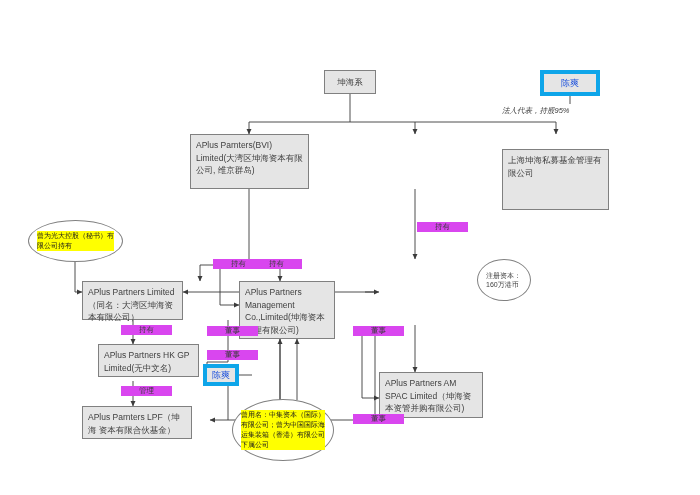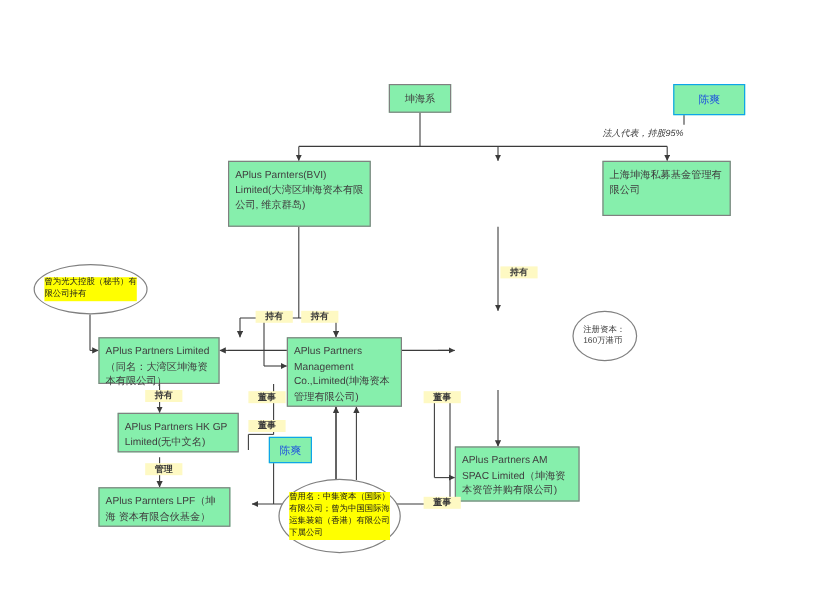--- a/index.html
+++ b/index.html
@@ -6,44 +6,44 @@
   body{
     width:700px;height:495px;position:relative;background:#ffffff;
     font-family:"Liberation Sans","DejaVu Sans",sans-serif;
     overflow:hidden;
   }
   #canvas{position:absolute;inset:0;}
   svg.edges{position:absolute;left:0;top:0;width:700px;height:495px;overflow:visible;}
 
   .node{
     position:absolute;box-sizing:border-box;
-    border:1px solid #808080;background:#86efac;
+    border:1px solid #808080;background:#e5e5e5;
     color:#404040;font-size:8.5px;line-height:12.5px;
     padding:4px 5px;white-space:pre-wrap;word-break:break-word;
   }
   .node.center{display:flex;align-items:center;justify-content:center;padding:2px;text-align:center;}
-  .node.blue{color:#2255dd;border:1px solid #0ea5e9;font-size:9px;text-align:center;
-             display:flex;align-items:center;justify-content:center;padding:2px;margin-left:21px;}
+  .node.blue{color:#2255dd;border:4px solid #0ea5e9;font-size:9px;text-align:center;
+             display:flex;align-items:center;justify-content:center;padding:2px;}
 
   .oval{
     position:absolute;box-sizing:border-box;
     border:1px solid #808080;border-radius:50%;
     background:#ffffff;display:flex;align-items:center;justify-content:center;
     padding:6px 8px;text-align:left;
   }
   .oval .hl{
     background:#ffff00;color:#1a1a1a;font-size:7px;line-height:10px;
     display:inline;white-space:pre-wrap;word-break:break-all;
   }
   .oval.plain-txt{color:#404040;font-size:7px;line-height:9.5px;}
   .oval.plain-txt span{white-space:pre-wrap;word-break:break-all;}
 
   .edge-label{
-    position:absolute;font-size:7.5px;color:#3b3b3b;background:#fef9c3;
-    padding:0 8px;line-height:10px;white-space:nowrap;font-weight:bold;
+    position:absolute;font-size:7.5px;color:#3b3b3b;background:#d946ef;
+    padding:0 18px;line-height:10px;white-space:nowrap;
   }
   .cap{
     position:absolute;font-size:7.5px;color:#3b3b3b;line-height:10px;white-space:nowrap;
   }
 </style>
 </head>
 <body>
 
 <div id="canvas">
 
@@ -119,21 +119,21 @@
 
   <div class="node center" style="left:324px;top:70px;width:52px;height:24px;">坤海系</div>
 
   <div class="node blue" style="left:540px;top:70px;width:60px;height:26px;">陈爽</div>
 
   <div class="cap" style="left:502px;top:106px;font-style:italic;">法人代表，持股95%</div>
 
   <div class="node" style="left:190px;top:134px;width:119px;height:55px;">APlus Parnters(BVI) Limited(大湾区坤海资本有限公司, 维京群岛)</div>
 
 
-  <div class="node" style="left:502px;top:134px;width:107px;height:46px;">上海坤海私募基金管理有限公司</div>
+  <div class="node" style="left:502px;top:149px;width:107px;height:61px;">上海坤海私募基金管理有限公司</div>
 
   <div class="node" style="left:82px;top:281px;width:101px;height:39px;">APlus Partners Limited（同名：大湾区坤海资本有限公司）</div>
 
   <div class="node" style="left:239px;top:281px;width:96px;height:58px;">APlus Partners Management Co.,Limited(坤海资本管理有限公司)</div>
 
 
   <div class="node" style="left:98px;top:344px;width:101px;height:33px;">APlus Partners HK GP Limited(无中文名)</div>
 
   <div class="node" style="left:379px;top:372px;width:104px;height:46px;">APlus Partners AM SPAC Limited（坤海资本资管并购有限公司)</div>
 

